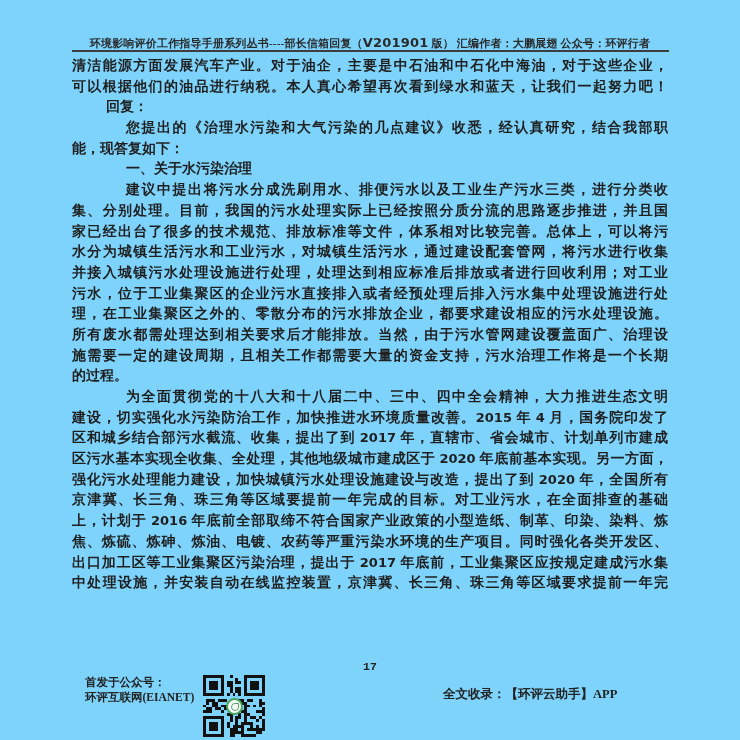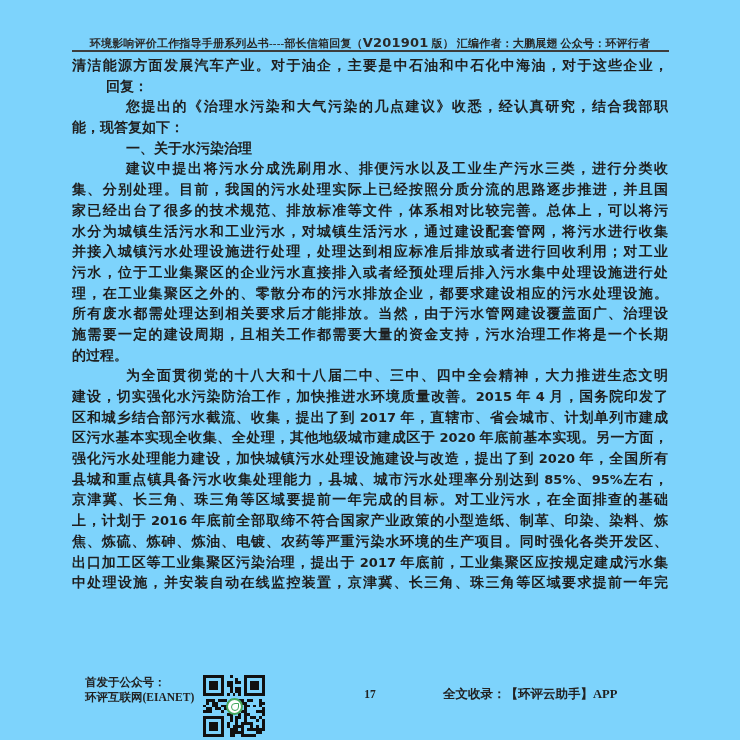--- a/index.html
+++ b/index.html
@@ -28,22 +28,22 @@
   .ind2{text-indent:34px;}
   .ind35{text-indent:54px;}
   .num{
     font-family:"DejaVu Sans","Liberation Sans",sans-serif;
     font-weight:700;font-size:13px;
   }
 
   
   .page-num{
     position:absolute;left:72px;top:660px;width:596px;text-align:center;
-    font-family:Liberation Serif, serif;
-    font-size:11.5px;font-weight:700;color:#222;margin-top:28px;
+    font-family:Liberation Mono, monospace;
+    font-size:11.5px;font-weight:700;color:#222;
   }
   .footer-left{
     position:absolute;left:85px;top:675px;font-size:11.5px;line-height:14.5px;color:#222;
   }
   .footer-left .l1{font-weight:600;}
   .footer-left .l2{font-weight:700;}
   .qr{position:absolute;left:203px;top:675px;width:62px;height:62px;}
   .qr svg{width:62px;height:62px;display:block;}
   .qr-logo{
     position:absolute;left:50%;top:50%;width:17px;height:17px;margin:-8.5px 0 0 -8.5px;
@@ -61,40 +61,40 @@
 </head>
 <body>
 
 <div class="page">
 
   <div class="header"><span>环境影响评价工作指导手册系列丛书----部长信箱回复（</span><span class="num">V201901</span><span> 版） 汇编作者：大鹏展翅 公众号：环评行者</span></div>
   <div class="header-rule"></div>
 
   <div class="doc-body">
       <div class="line"><span>清洁能源方面发展汽车产业。对于油企，主要是中石油和中石化中海油，对于这些企业，</span></div>
+      <div class="line"><span>可以根据他们的油品进行纳税。本人真心希望再次看到绿水和蓝天，让我们一起努力吧！</span></div>
       <div class="line left ind2"><span>回复：</span></div>
       <div class="line ind35"><span>您提出的《治理水污染和大气污染的几点建议》收悉，经认真研究，结合我部职</span></div>
       <div class="line left"><span>能，现答复如下：</span></div>
       <div class="line left ind35"><span>一、关于水污染治理</span></div>
       <div class="line ind35"><span>建议中提出将污水分成洗刷用水、排便污水以及工业生产污水三类，进行分类收</span></div>
       <div class="line"><span>集、分别处理。目前，我国的污水处理实际上已经按照分质分流的思路逐步推进，并且国</span></div>
       <div class="line"><span>家已经出台了很多的技术规范、排放标准等文件，体系相对比较完善。总体上，可以将污</span></div>
       <div class="line"><span>水分为城镇生活污水和工业污水，对城镇生活污水，通过建设配套管网，将污水进行收集</span></div>
       <div class="line"><span>并接入城镇污水处理设施进行处理，处理达到相应标准后排放或者进行回收利用；对工业</span></div>
       <div class="line"><span>污水，位于工业集聚区的企业污水直接排入或者经预处理后排入污水集中处理设施进行处</span></div>
       <div class="line"><span>理，在工业集聚区之外的、零散分布的污水排放企业，都要求建设相应的污水处理设施。</span></div>
       <div class="line"><span>所有废水都需处理达到相关要求后才能排放。当然，由于污水管网建设覆盖面广、治理设</span></div>
       <div class="line"><span>施需要一定的建设周期，且相关工作都需要大量的资金支持，污水治理工作将是一个长期</span></div>
       <div class="line left"><span>的过程。</span></div>
       <div class="line ind35"><span>为全面贯彻党的十八大和十八届二中、三中、四中全会精神，大力推进生态文明</span></div>
       <div class="line"><span>建设，切实强化水污染防治工作，加快推进水环境质量改善。</span><span class="num">2015</span><span> 年 </span><span class="num">4</span><span> 月，国务院印发了</span></div>
       <div class="line"><span>区和城乡结合部污水截流、收集，提出了到 </span><span class="num">2017</span><span> 年，直辖市、省会城市、计划单列市建成</span></div>
       <div class="line"><span>区污水基本实现全收集、全处理，其他地级城市建成区于 </span><span class="num">2020</span><span> 年底前基本实现。另一方面，</span></div>
       <div class="line"><span>强化污水处理能力建设，加快城镇污水处理设施建设与改造，提出了到 </span><span class="num">2020</span><span> 年，全国所有</span></div>
-      <div class="line"><span>县城和重点镇具备污水收集处理能力，县城、城市污水处理率分别达到 </span><span class="num">85%</span><span>、</span><span class="num">95%</span><span>左右，</span></div>
       <div class="line"><span>京津冀、长三角、珠三角等区域要提前一年完成的目标。对工业污水，在全面排查的基础</span></div>
       <div class="line"><span>上，计划于 </span><span class="num">2016</span><span> 年底前全部取缔不符合国家产业政策的小型造纸、制革、印染、染料、炼</span></div>
       <div class="line"><span>焦、炼硫、炼砷、炼油、电镀、农药等严重污染水环境的生产项目。同时强化各类开发区、</span></div>
       <div class="line"><span>出口加工区等工业集聚区污染治理，提出于 </span><span class="num">2017</span><span> 年底前，工业集聚区应按规定建成污水集</span></div>
       <div class="line"><span>中处理设施，并安装自动在线监控装置，京津冀、长三角、珠三角等区域要求提前一年完</span></div>
     </div>
 
   <div class="page-num">17</div>
 
   <div class="footer-left">

